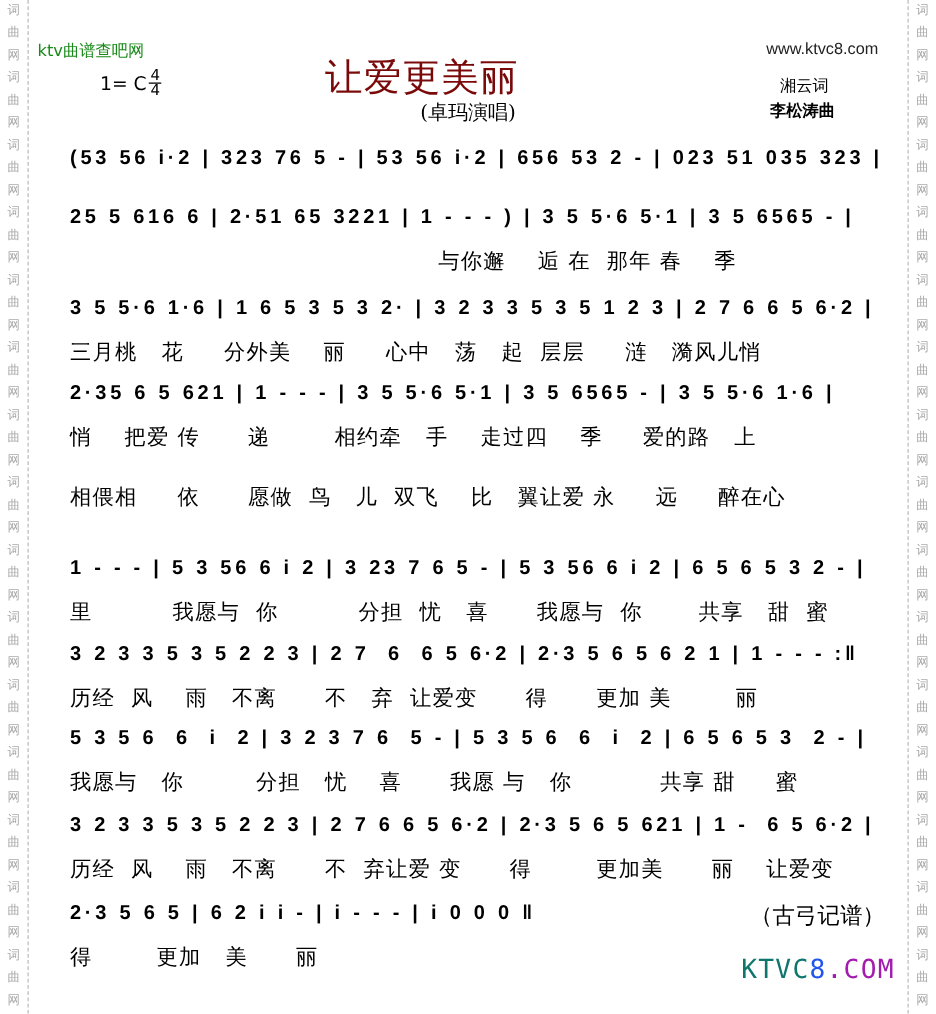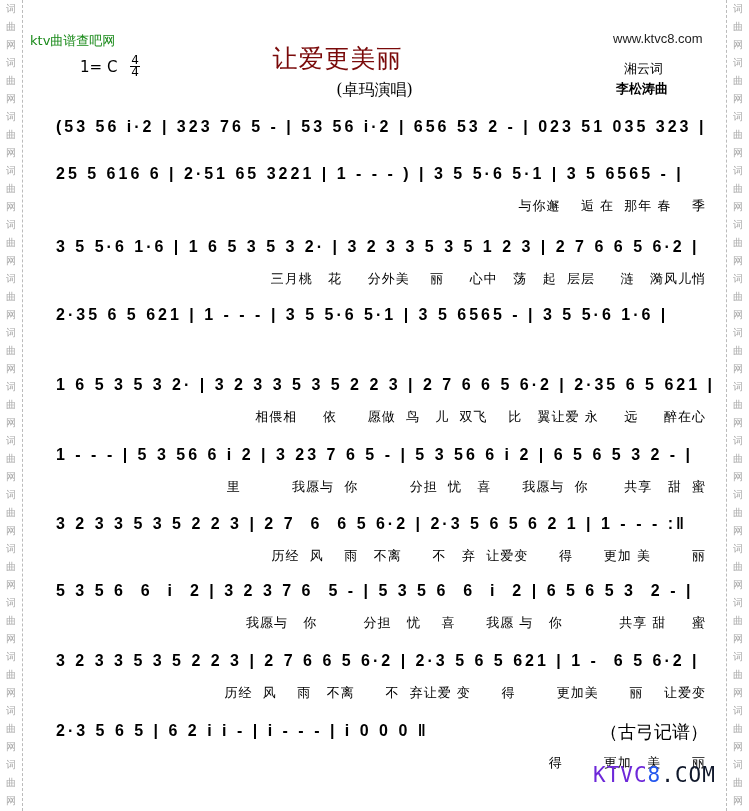--- a/index.html
+++ b/index.html
@@ -3,35 +3,35 @@
 <meta charset="utf-8">
 <style>
   html,body{margin:0;padding:0;background:#fff;}
   body{width:749px;height:811px;position:relative;overflow:hidden;font-family:"DejaVu Sans",sans-serif;color:#000;}
   .wm{position:absolute;top:0;bottom:0;width:22px;display:flex;flex-direction:column;align-items:center;}
   .wm.left{left:0;border-right:1px dashed #bbb;}
   .wm.right{left:726px;border-left:1px dashed #bbb;}
   .wm span{font-size:10px;color:#aaa;line-height:18px;}
   .wm .gap{height:26px;}
   .site-name{position:absolute;left:30px;top:32px;font-size:13px;color:#1a8a1a;}
-  .key{position:absolute;left:80px;top:55px;font-size:15px;display:flex;align-items:center;gap:13px;}
+  .key{position:absolute;left:80px;top:55px;font-size:15px;display:flex;align-items:center;gap:2px;}
   .frac{display:inline-flex;flex-direction:column;align-items:center;font-size:12px;line-height:11px;}
   .frac i{font-style:normal;border-bottom:1.5px solid #000;padding:0 1px;}
   .frac b{font-weight:normal;}
-  .title{position:absolute;left:0;width:675px;top:42px;text-align:center;font-size:25px;color:#7a0a0a;letter-spacing:1px;}
+  .title{position:absolute;left:0;width:675px;top:42px;text-align:center;font-size:30px;color:#7a0a0a;letter-spacing:1px;}
   .singer{position:absolute;left:0;width:749px;top:80px;text-align:center;font-size:16px;font-family:"DejaVu Serif",serif;}
   .url{position:absolute;left:613px;top:31px;font-size:13px;color:#222;font-family:"Liberation Sans",sans-serif;}
   .lyricist{position:absolute;left:624px;top:60px;font-size:13px;}
   .composer{position:absolute;left:616px;top:80px;font-size:13px;font-weight:bold;}
   .row{position:absolute;left:56px;width:650px;}
   .notes{font-size:16px;font-weight:bold;letter-spacing:3px;white-space:pre;font-family:"Liberation Sans",sans-serif;height:22px;}
-  .lyrics{font-size:13px;white-space:pre;margin-top:10px;letter-spacing:1px;text-align:right;}
+  .lyrics{font-size:17px;white-space:pre;margin-top:10px;letter-spacing:1px;}
   .recorder{position:absolute;left:600px;top:720px;font-size:18px;}
   .logo{position:absolute;left:593px;top:763px;font-size:21px;font-family:"DejaVu Sans Mono",monospace;letter-spacing:1px;}
-  .logo .r{color:#6d28d9;} .logo .b{color:#2255ee;} .logo .g{color:#0f172a;}
+  .logo .r{color:#0f766e;} .logo .b{color:#2255ee;} .logo .g{color:#a21caf;}
 </style>
 </head>
 <body>
 
 <div class="wm left" id="wmL">
     <span>词</span>
     <span>曲</span>
     <span>网</span>
     <div class="gap"></div>
     <span>词</span>
@@ -186,23 +186,23 @@
   <div class="row" style="top: 165px;">
       <div class="notes">25 5 616 6 | 2·51 65 3221 | 1 - - - ) | 3 5 5·6 5·1 | 3 5 6565 - |</div>
       <div class="lyrics">                                              与你邂    逅 在  那年 春    季</div>
     </div>
   <div class="row" style="top: 238px;">
       <div class="notes">3 5 5·6 1·6 | 1 6 5 3 5 3 2· | 3 2 3 3 5 3 5 1 2 3 | 2 7 6 6 5 6·2 |</div>
       <div class="lyrics">三月桃   花     分外美    丽     心中   荡   起  层层     涟   漪风儿悄</div>
     </div>
   <div class="row" style="top: 306px;">
       <div class="notes">2·35 6 5 621 | 1 - - - | 3 5 5·6 5·1 | 3 5 6565 - | 3 5 5·6 1·6 |</div>
+      <div class="lyrics">悄    把爱 传      递        相约牵   手    走过四    季     爱的路   上</div>
     </div>
   <div class="row" style="top: 376px;">
-      <div class="notes">1 6 5 3 5 3 2· | 3 2 3 3 5 3 5 2 2 3 | 2 7 6 6 5 6·2 | 2·35 6 5 621 |</div>
       <div class="lyrics">相偎相     依      愿做  鸟   儿  双飞    比   翼让爱 永     远     醉在心</div>
     </div>
   <div class="row" style="top: 446px;">
       <div class="notes">1 - - - | 5 3 56 6 i 2 | 3 23 7 6 5 - | 5 3 56 6 i 2 | 6 5 6 5 3 2 - |</div>
       <div class="lyrics">里          我愿与  你          分担  忧   喜      我愿与  你       共享   甜  蜜</div>
     </div>
   <div class="row" style="top: 515px;">
       <div class="notes">3 2 3 3 5 3 5 2 2 3 | 2 7  6  6 5 6·2 | 2·3 5 6 5 6 2 1 | 1 - - - :‖</div>
       <div class="lyrics">历经  风    雨   不离      不   弃  让爱变      得      更加 美        丽</div>
     </div>

